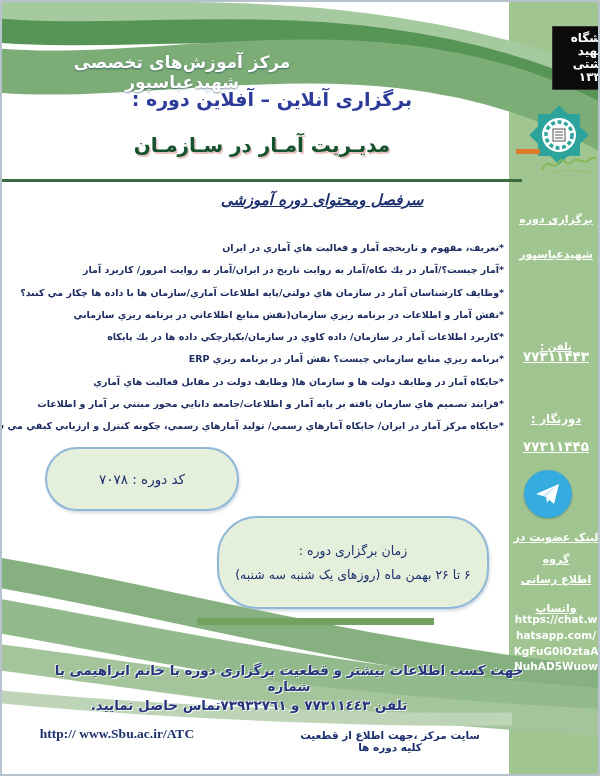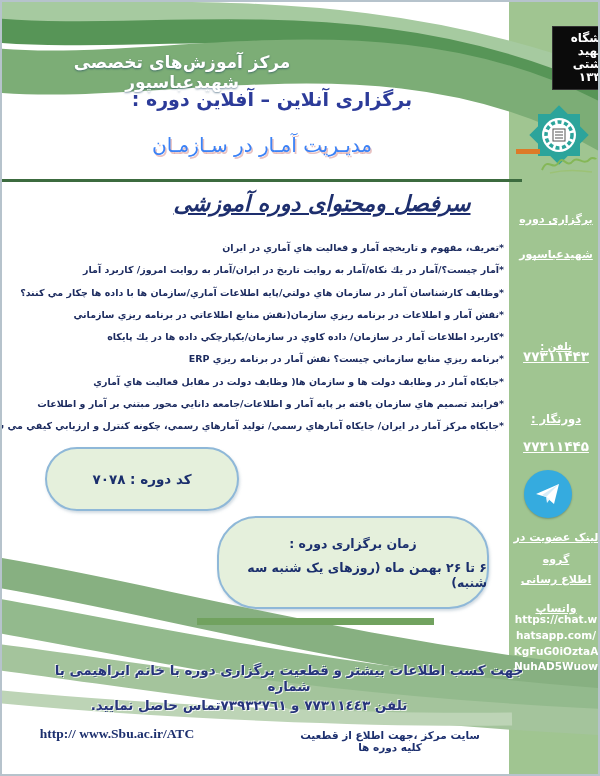--- a/index.html
+++ b/index.html
@@ -10,33 +10,33 @@
   svg{display:block;}
   
   #sidebar{left:507px;top:0;width:93px;height:776px;background:#a0c591;}
   .side-txt{color:#fff;font-weight:bold;text-align:center;direction:rtl;width:88px;left:510px;text-decoration:underline;}
   
   #center-name{left:12px;top:50px;width:336px;text-align:center;color:#fff;font-weight:bold;
                font-size:17px;direction:rtl;text-shadow:0 1px 2px rgba(20,60,90,.55);}
   #title1{left:55px;top:86px;width:430px;text-align:center;color:#2c3b99;font-weight:bold;
           font-size:19px;direction:rtl;
           text-shadow:-1px -1px 0 #fff,1px -1px 0 #fff,-1px 1px 0 #fff,1px 1px 0 #fff;}
-  #title2{left:80px;top:131px;width:360px;text-align:center;color:#3b82f6;font-weight:normal;
+  #title2{left:80px;top:131px;width:360px;text-align:center;color:#14532d;font-weight:bold;
           font-size:20px;direction:rtl;text-shadow:1.5px 1.5px 0 rgba(205,120,120,.45);}
   #divider{left:0;top:177px;width:520px;height:3px;background:#3c6b3f;}
   
   #section-heading{left:140px;top:189px;width:360px;text-align:center;color:#1e2f6e;
-        font-weight:bold;font-style:italic;font-size:22px;direction:rtl;
+        font-weight:bold;font-style:italic;font-size:15px;direction:rtl;
         text-decoration:underline;}
   #bullets{left:8px;top:235px;width:494px;direction:rtl;}
   #bullets .b{height:22.3px;line-height:22.3px;text-align:right;color:#1b2a5e;
         font-weight:bold;font-size:9.5px;white-space:nowrap;}
   
   .bubble{background:#e5f0dc;border:2px solid #8fb8d8;display:flex;flex-direction:column;
-        justify-content:center;align-items:center;direction:rtl;color:#1b2f6d;font-weight:bold;
+        justify-content:center;align-items:center;direction:rtl;color:#1b2f6d;font-weight:normal;
         box-shadow:1px 2px 3px rgba(120,150,170,.35);}
   #bubble-code{left:43px;top:445px;width:190px;height:60px;border-radius:32px;font-size:13.5px;}
   #bubble-time{left:215px;top:514px;width:268px;height:89px;border-radius:40px;font-size:12.5px;}
   #bubble-time .l1{margin-bottom:9px;}
   
   #green-bar{left:195px;top:616px;width:237px;height:7px;background:#71a25f;}
   .foot{direction:rtl;color:#27357c;font-weight:bold;text-align:center;
         text-shadow:-1px -1px 0 rgba(255,255,255,.8),1px 1px 0 rgba(255,255,255,.8);}
   #foot1{left:40px;top:660px;width:494px;font-size:13.5px;}
   #foot2{left:0;top:695px;width:494px;font-size:13.5px;}

